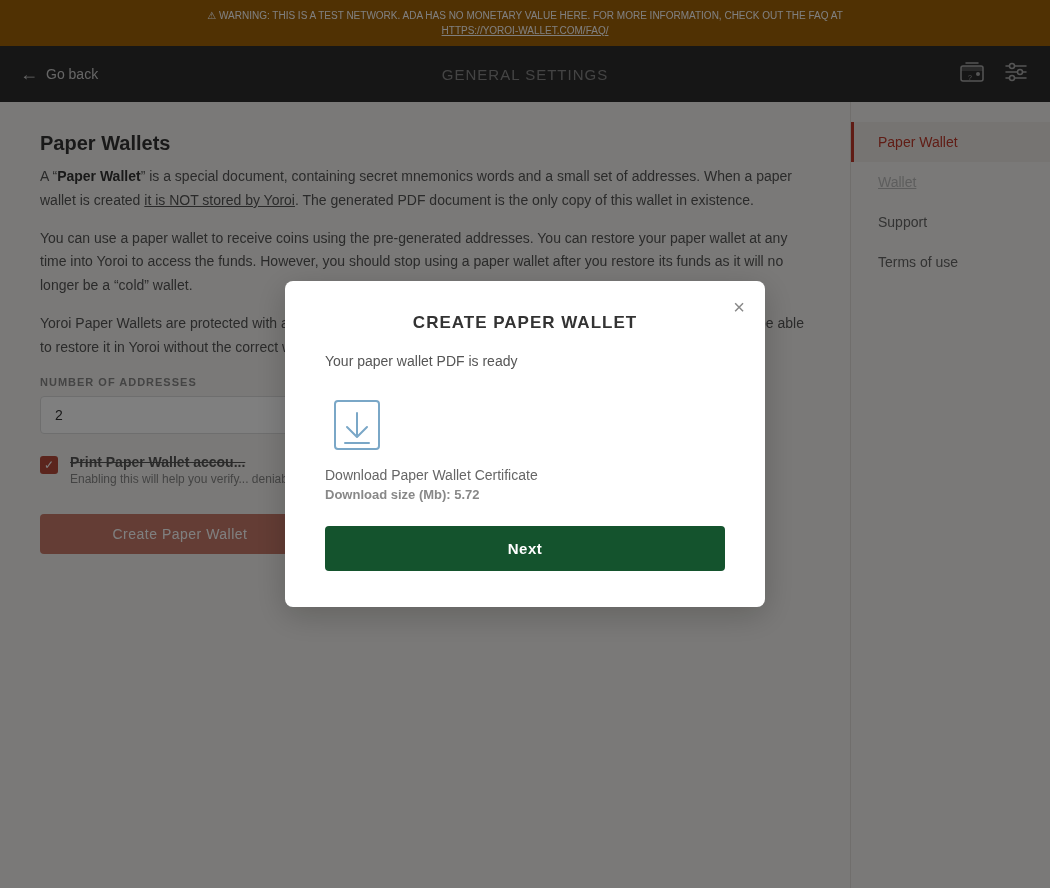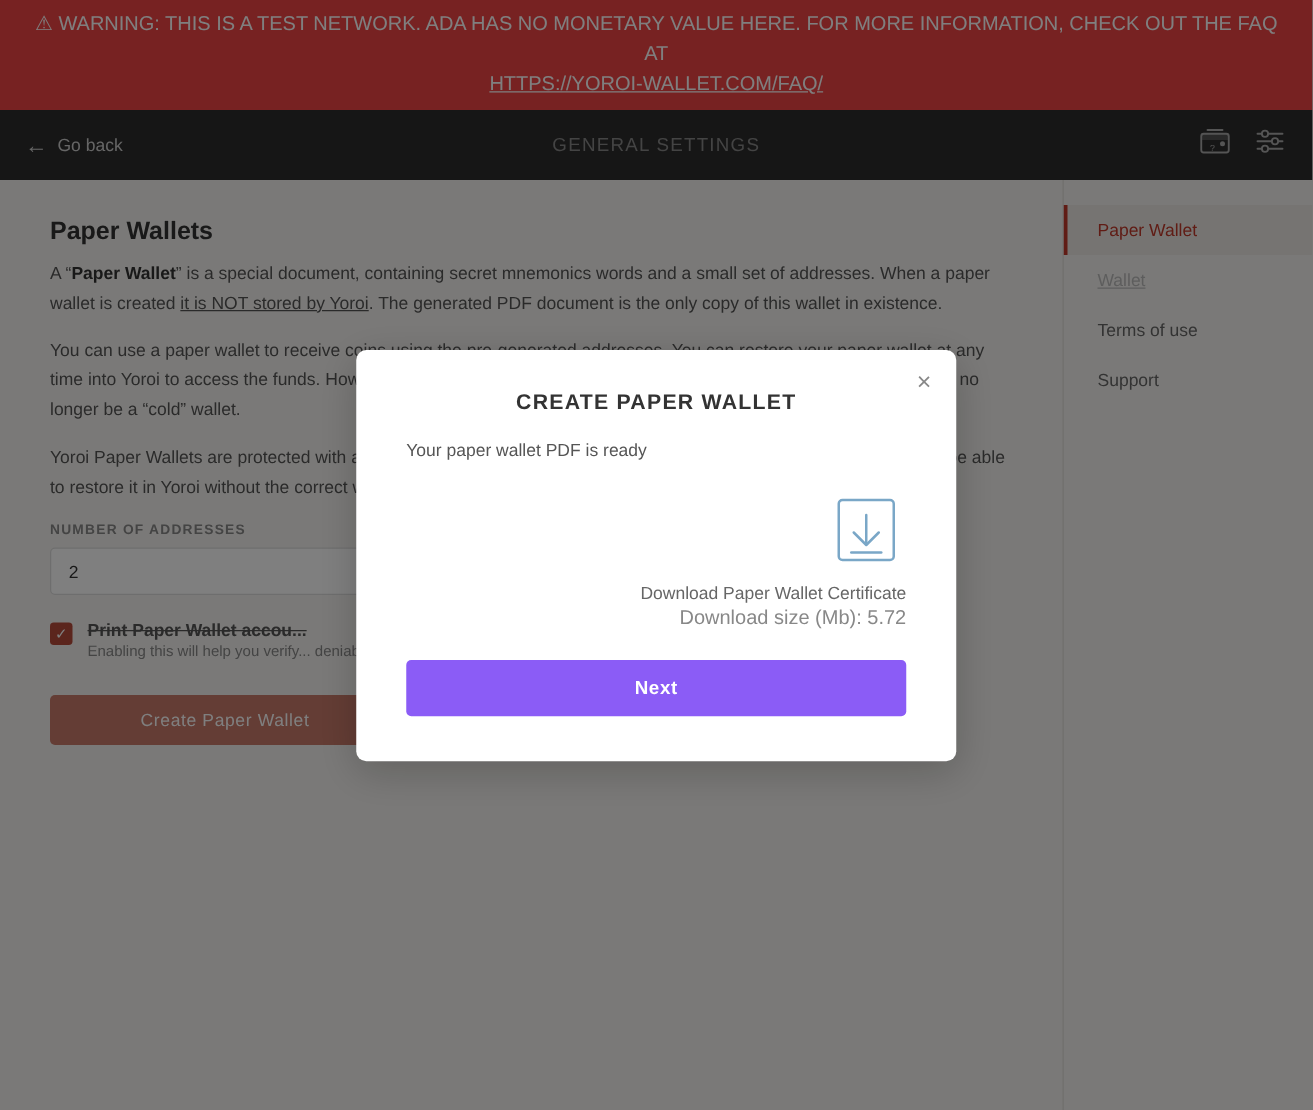--- a/index.html
+++ b/index.html
@@ -6,25 +6,25 @@
     body {
       font-family: 'Segoe UI', Arial, sans-serif;
       background: #f5f3f0;
       width: 1050px;
       min-height: 888px;
       position: relative;
     }
 
     
     .warning-banner {
-      background: #ef4444;
+      background: #a16207;
       color: white;
       text-align: center;
       padding: 8px 27px;
-      font-size: 16px;
+      font-size: 10px;
       font-weight: 500;
       line-height: 1.5;
     }
     .warning-banner a {
       color: white;
       text-decoration: underline;
     }
 
     
     .header {
@@ -235,42 +235,43 @@
     }
     .modal-subtitle {
       text-align: left;
       font-size: 14px;
       color: #555;
       margin-bottom: 24px;
     }
     .download-icon-container {
       display: flex;
       flex-direction: column;
-      align-items: flex-end;
+      align-items: flex-start;
       margin-bottom: 24px;
       cursor: pointer;
     }
     .download-icon-svg {
       width: 64px;
       height: 64px;
       margin-bottom: 10px;
     }
     .download-label {
       font-size: 14px;
       color: #666;
       margin-bottom: 4px;
     }
     .download-size {
-      font-size: 16px;
-      color: #888;
+      font-size: 13px;
+      color: #888;
+      font-weight: bold;
     }
     .modal-next-btn {
       width: 100%;
       padding: 14px;
-      background: #8b5cf6;
+      background: #14532d;
       color: white;
       border: none;
       border-radius: 4px;
       font-size: 15px;
       font-weight: 600;
       cursor: pointer;
       letter-spacing: 0.5px;
     }
   </style>
 </head>
@@ -343,24 +344,24 @@
   </div>
 
   <div class="sidebar">
     <div class="sidebar-item active">
       <span>Paper Wallet</span>
     </div>
     <div class="sidebar-item disabled">
       <span>Wallet</span>
     </div>
     <div class="sidebar-item">
+      <span>Support</span>
+    </div>
+    <div class="sidebar-item">
       <span>Terms of use</span>
-    </div>
-    <div class="sidebar-item">
-      <span>Support</span>
     </div>
   </div>
 </div>
 
 <div class="modal-overlay">
   <div class="modal">
     <button class="modal-close">×</button>
     <div class="modal-title">CREATE PAPER WALLET</div>
     <div class="modal-subtitle">Your paper wallet PDF is ready</div>
 

